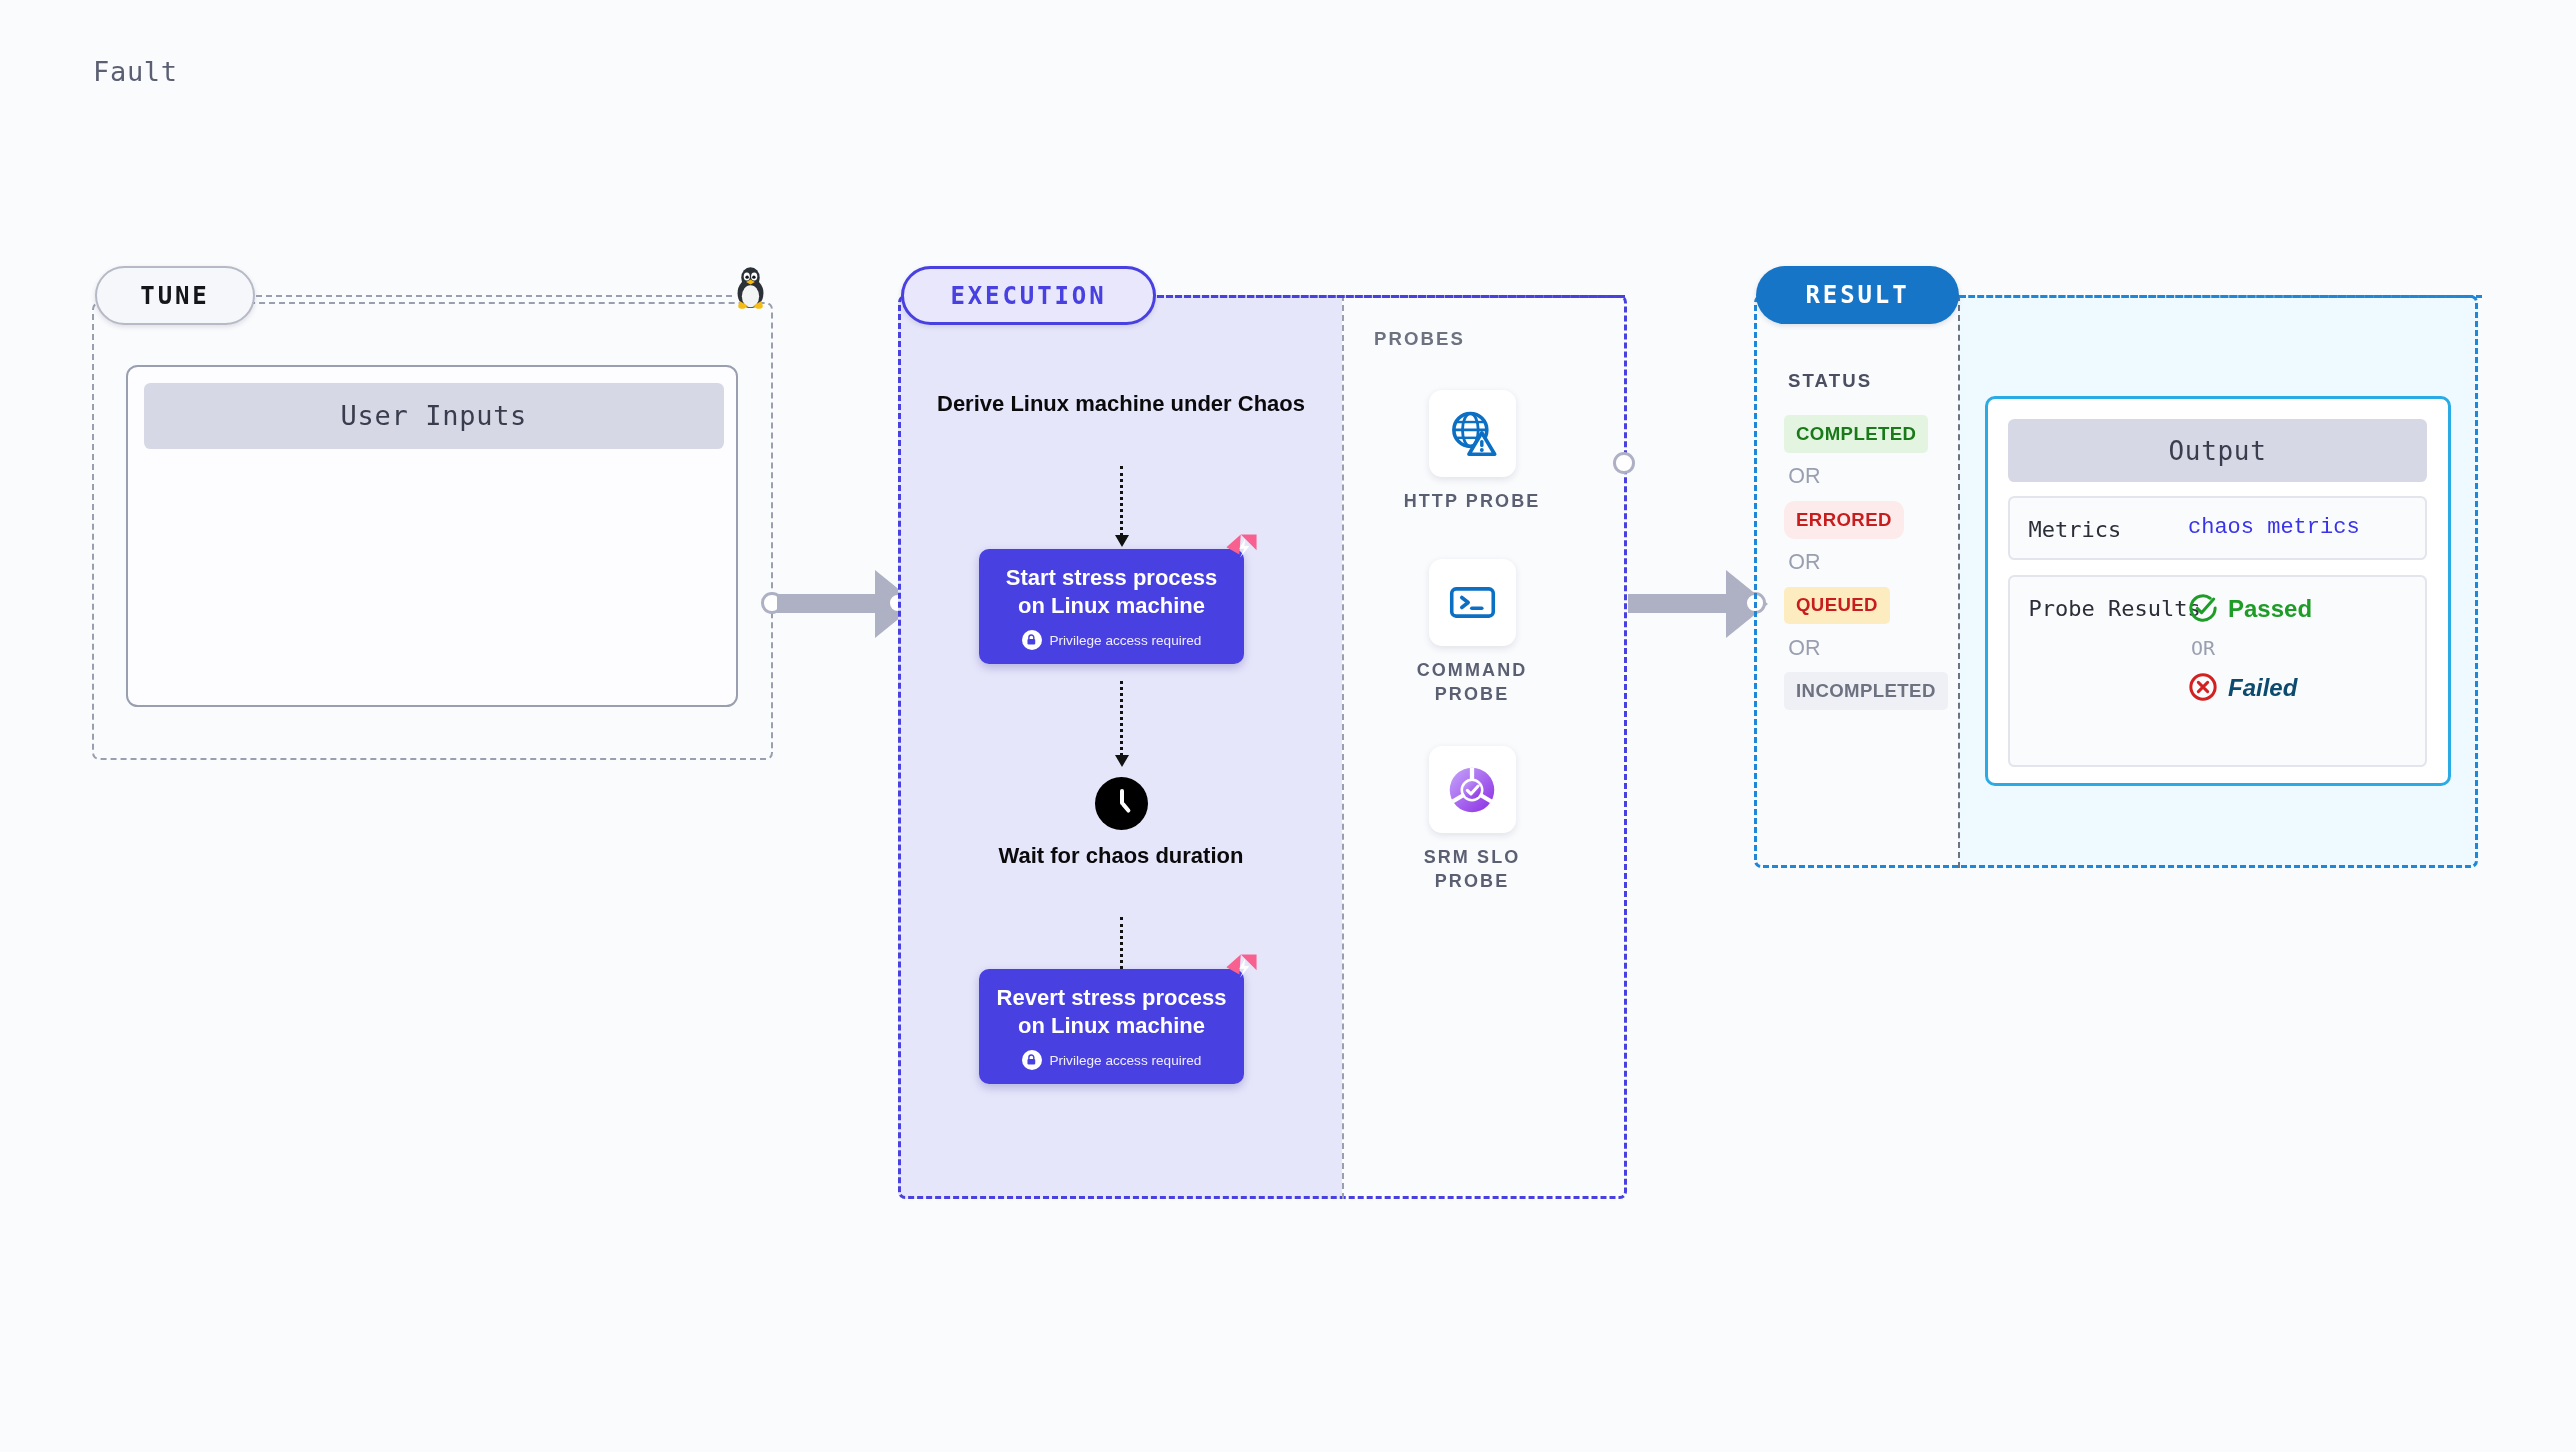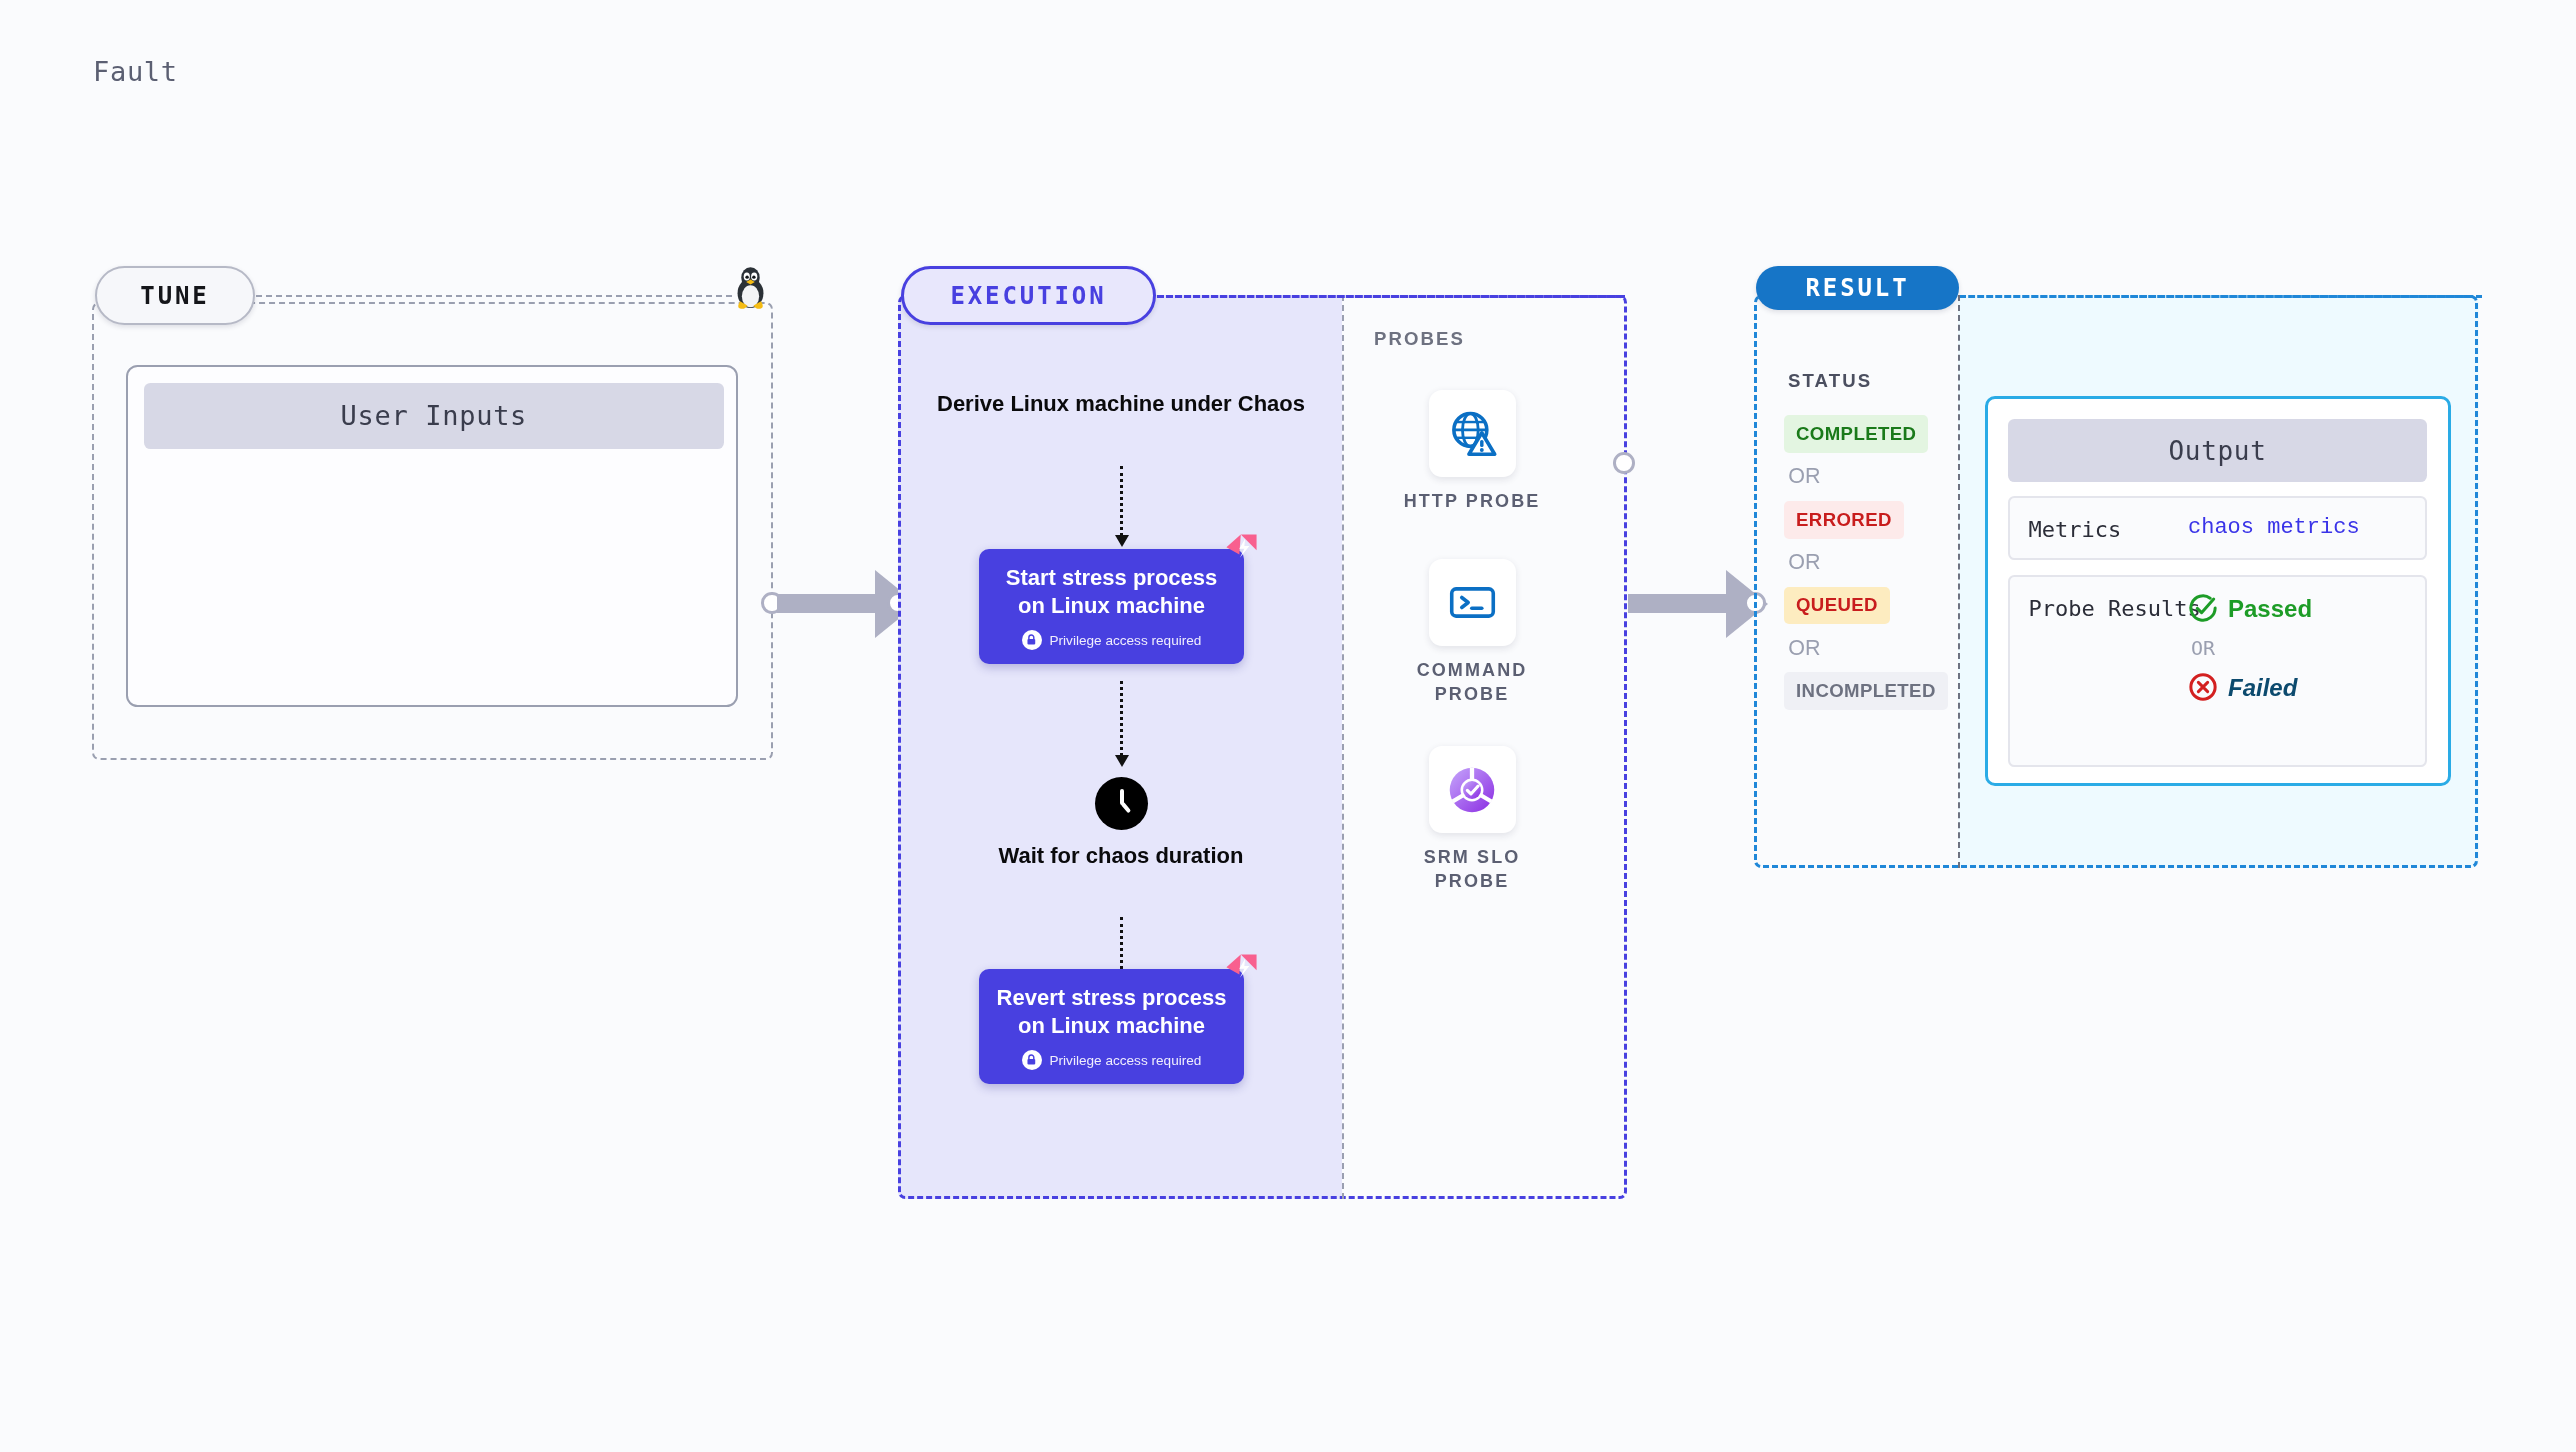--- a/index.html
+++ b/index.html
@@ -46,21 +46,21 @@
     position: absolute; display: flex; align-items: center; justify-content: center;
     border-radius: 716px;
     font-family: "DejaVu Sans Mono", monospace;
     font-weight: 700; letter-spacing: 2.9px;
     box-shadow: 0 2.1px 5px rgba(30,30,60,.13);
   }
   .pill-tune { left: 95px; top: 266px; width: 160px; height: 59px;
                background: #f6f7fa; border: 2.9px solid #b6b9c6; color: #15161a; font-size: 24px; text-align: center; }
   .pill-exec { left: 901px; top: 266px; width: 255px; height: 59px;
                background: #e8e7fc; border: 3.6px solid #4840e0; color: #4840e0; font-size: 24px; }
-  .pill-res  { left: 1756px; top: 266px; width: 203px; height: 44px;
+  .pill-res  { left: 1756px; top: 266px; width: 203px; height: 58px;
                background: #1675c7; border: none; color: #ffffff; font-size: 24px; }
 
   
   .pill-line { position: absolute; height: 0; border-top: 2.9px dashed #9a9fb0; }
 
   
   .tune-card {
     position: absolute; left: 126px; top: 365px; width: 612px; height: 342px;
     background: #fdfdff; border: 2.9px solid #9a9fb0; border-radius: 11.5px;
   }
@@ -151,21 +151,21 @@
   .status-label {
     position: absolute; left: 1788px; top: 370px;
     font-size: 18.6px; letter-spacing: 2.1px; color: #4b4f60; font-weight: 700;
   }
   .status-col { position: absolute; left: 1784px; top: 415px; width: 165px; }
   .badge {
     display: inline-block; border-radius: 5px; padding: 7.9px 12px;
     font-size: 18.6px; font-weight: 700; letter-spacing: 0.4px;
   }
   .b-completed   { background: #e3f5e1; color: #1a7a1a; }
-  .b-errored     { background: #fdeaea; color: #c81d1d; }
+  .b-errored     { background: #fdeaea; color: #c81d1d; border-radius: 11px; }
   .b-queued      { background: #fdecc0; color: #c81d1d; }
   .b-incompleted { background: #eff0f5; color: #6d7180; }
   .or-txt { font-size: 21.5px; color: #9a9fb0; margin: 11.5px 0 11.5px 4.3px; }
 
   
   .out-card {
     position: absolute; left: 1985px; top: 396px; width: 466px; height: 390px;
     background: #fff; border: 3.6px solid #2aabe6; border-radius: 10px;
   }
   .out-head {

